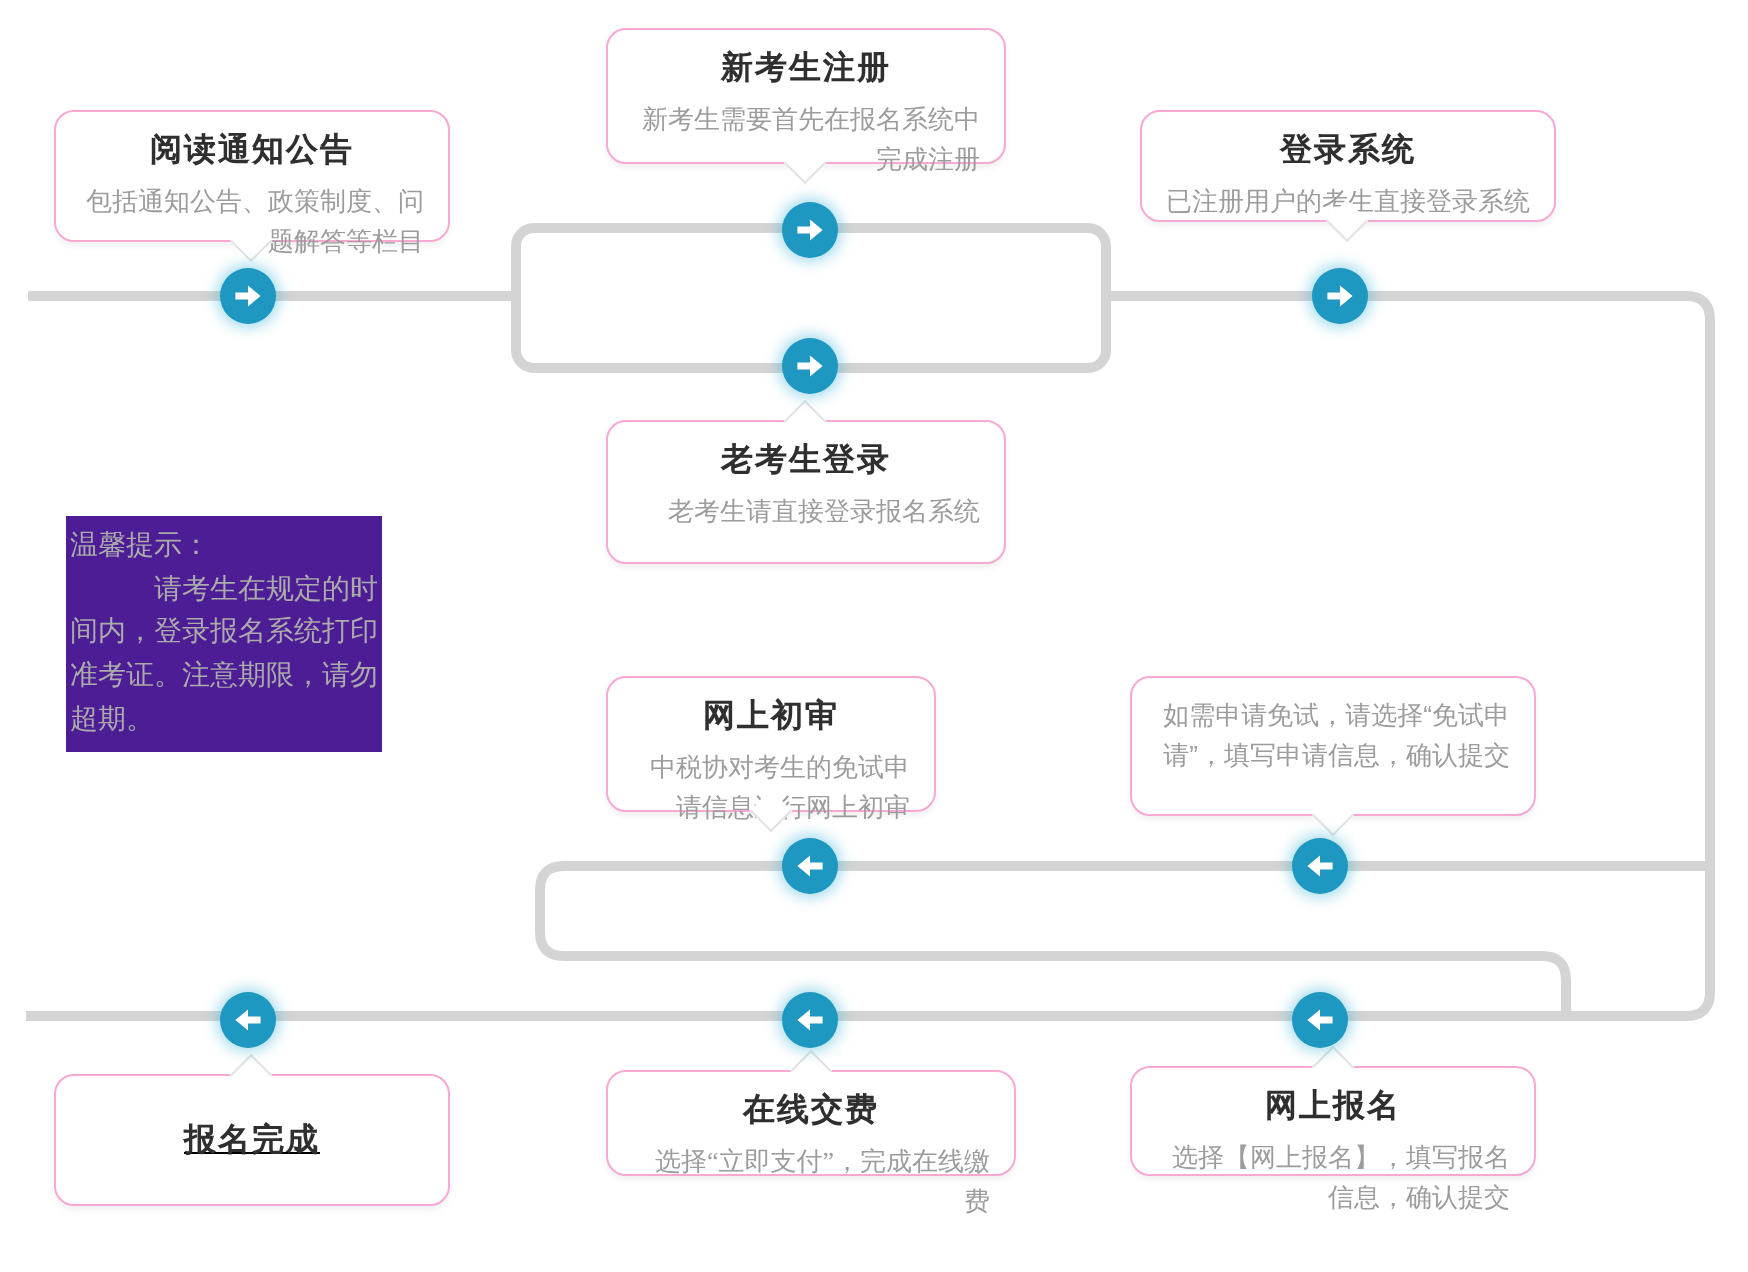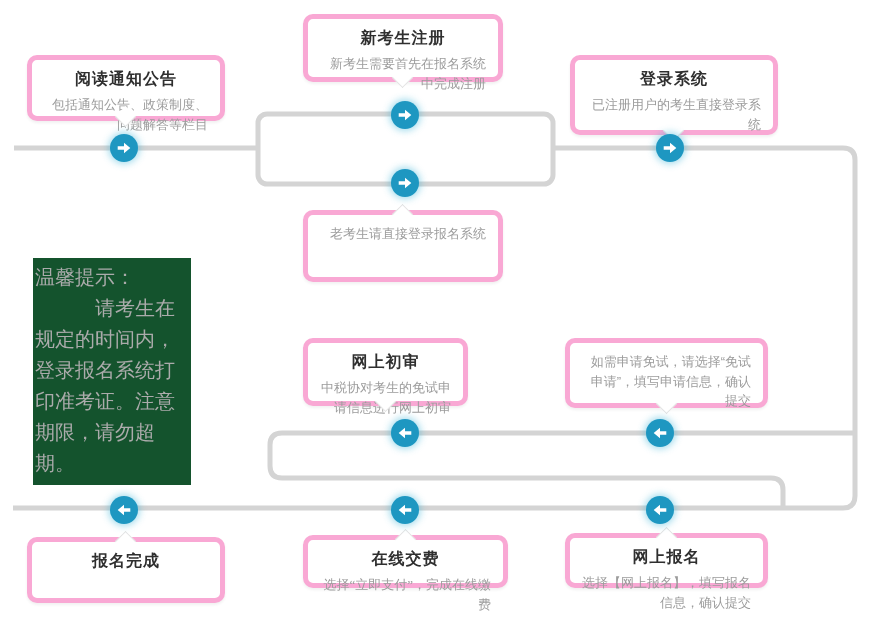--- a/index.html
+++ b/index.html
@@ -8,34 +8,34 @@
     width:874px;height:636px;
     background:#fff;
     font-family:"Liberation Sans","DejaVu Sans",sans-serif;
     overflow:hidden;
   }
   .lines{position:absolute;left:0;top:0;}
   
   .bubble{
     position:absolute;
     background:#fff;
-    border:5px solid #f9a8d4;
+    border:1px solid #f9a8d4;
     border-radius:10px;
     box-shadow:0 2px 3px rgba(0,0,0,.06);
     box-sizing:border-box;
     padding:9px 12px 8px 12px;
   }
   .bubble-title{
     font-size:16px;font-weight:bold;color:#2f2f2f;
     text-align:center;letter-spacing:1px;margin-bottom:5px;
   }
   .bubble-body{
     font-size:13px;color:#9c9c9c;line-height:1.5;text-align:right;
   }
-  .bubble.center{display:flex;align-items:flex-start;justify-content:center;}
+  .bubble.center{display:flex;align-items:center;justify-content:center;text-decoration:underline;}
   .bubble.center .bubble-title{margin:0;}
   .bubble::after{
     content:"";position:absolute;left:50%;width:14px;height:14px;
     background:#fff;transform:rotate(45deg);margin-left:-8px;z-index:2;
   }
   .tail-down::after{
     bottom:-8px;
     border-right:1px solid #e2e2e2;border-bottom:1px solid #e2e2e2;
   }
   .tail-up::after{
@@ -48,22 +48,22 @@
     background:#1e97c1;
     box-shadow:0 0 7px 2px rgba(60,180,215,.45);
     display:flex;align-items:center;justify-content:center;
     z-index:3;
   }
   .arrow svg{width:18px;height:18px;display:block;}
   .arrow.left svg{transform:rotate(180deg);}
   
   .tip{
     position:absolute;left:33px;top:258px;width:154px;
-    background:#14532d;
-    color:#ababab;font-size:20px;line-height:1.55;
+    background:#4c1d95;
+    color:#ababab;font-size:14px;line-height:1.55;
     padding:4px 2px 6px 2px;
   }
   .tip-body{text-indent:3em;}
 </style>
 </head>
 <body>
 
 <div class="canvas">
 
   <svg class="lines" width="874" height="636" viewBox="0 0 874 636">
@@ -78,26 +78,27 @@
   <div class="bubble tail-down" style="left:27px;top:55px;width:198px;height:66px;">
     <div class="bubble-title">阅读通知公告</div>
     <div class="bubble-body">包括通知公告、政策制度、问题解答等栏目</div>
   </div>
 
   <div class="bubble tail-down" style="left:303px;top:14px;width:200px;height:68px;">
     <div class="bubble-title">新考生注册</div>
     <div class="bubble-body">新考生需要首先在报名系统中完成注册</div>
   </div>
 
-  <div class="bubble tail-down" style="left:570px;top:55px;width:208px;height:80px;">
+  <div class="bubble tail-down" style="left:570px;top:55px;width:208px;height:56px;">
     <div class="bubble-title">登录系统</div>
     <div class="bubble-body">已注册用户的考生直接登录系统</div>
   </div>
 
   <div class="bubble tail-up" style="left:303px;top:210px;width:200px;height:72px;">
+    <div class="bubble-title">老考生登录</div>
     <div class="bubble-body">老考生请直接登录报名系统</div>
   </div>
 
   <div class="tip">
     <div class="tip-title">温馨提示：</div>
     <div class="tip-body">请考生在规定的时间内，登录报名系统打印准考证。注意期限，请勿超期。</div>
   </div>
 
   <div class="bubble tail-down" style="left:303px;top:338px;width:165px;height:68px;">
     <div class="bubble-title">网上初审</div>

